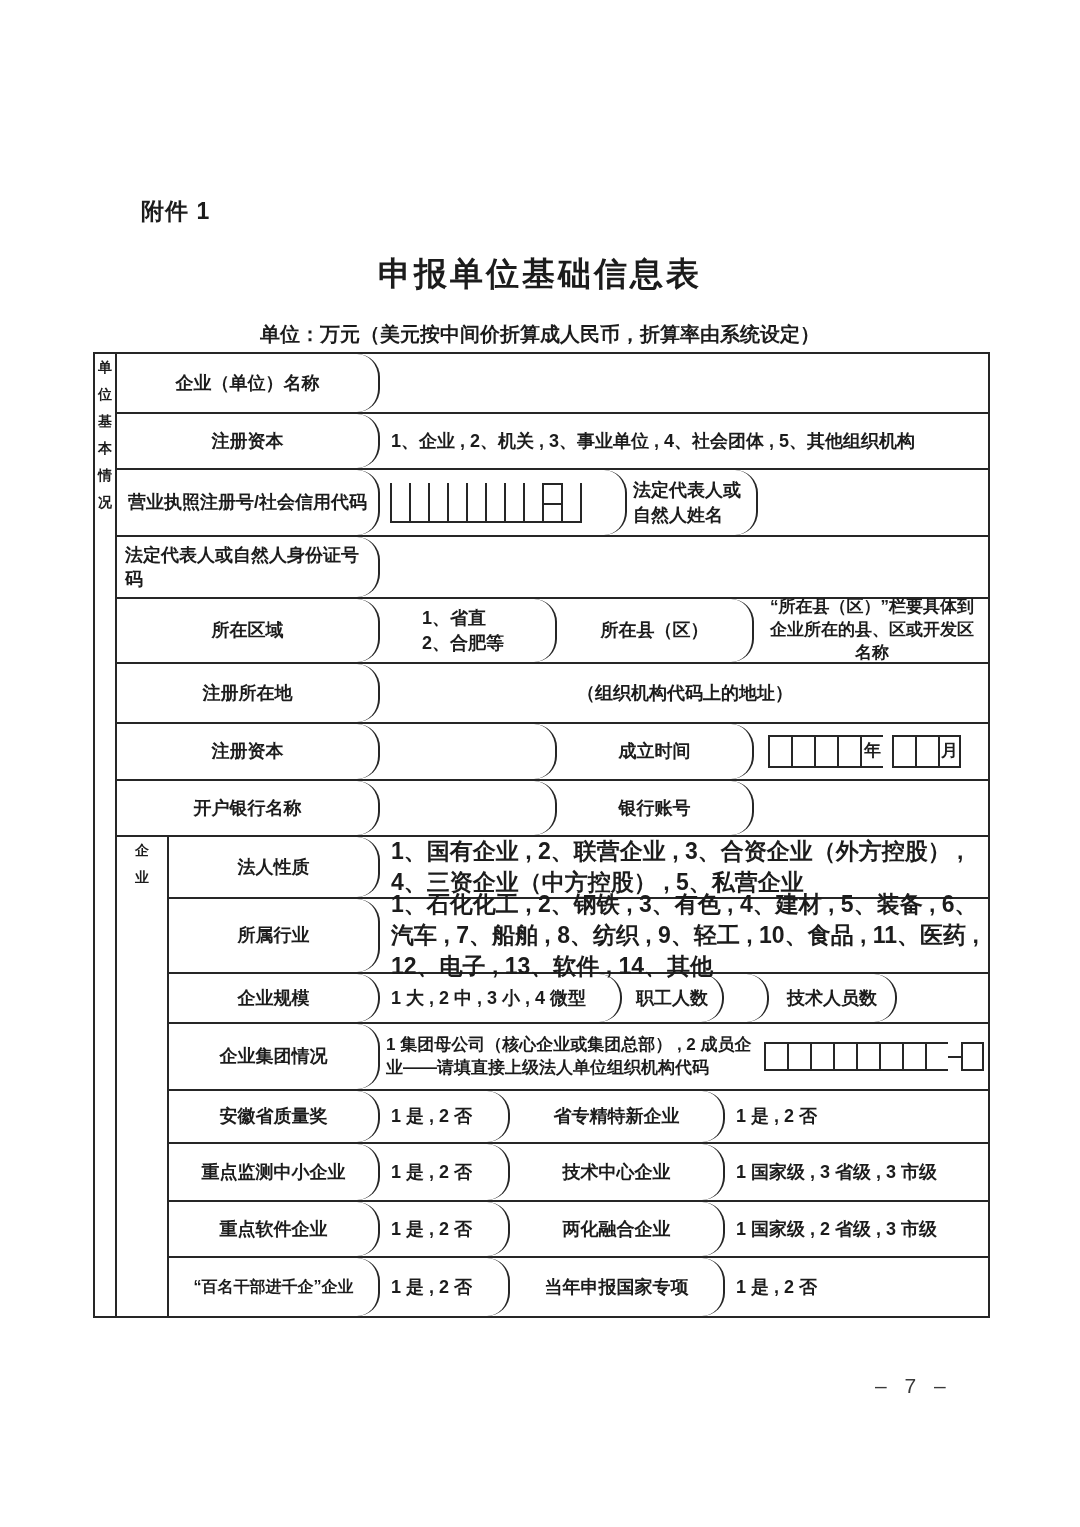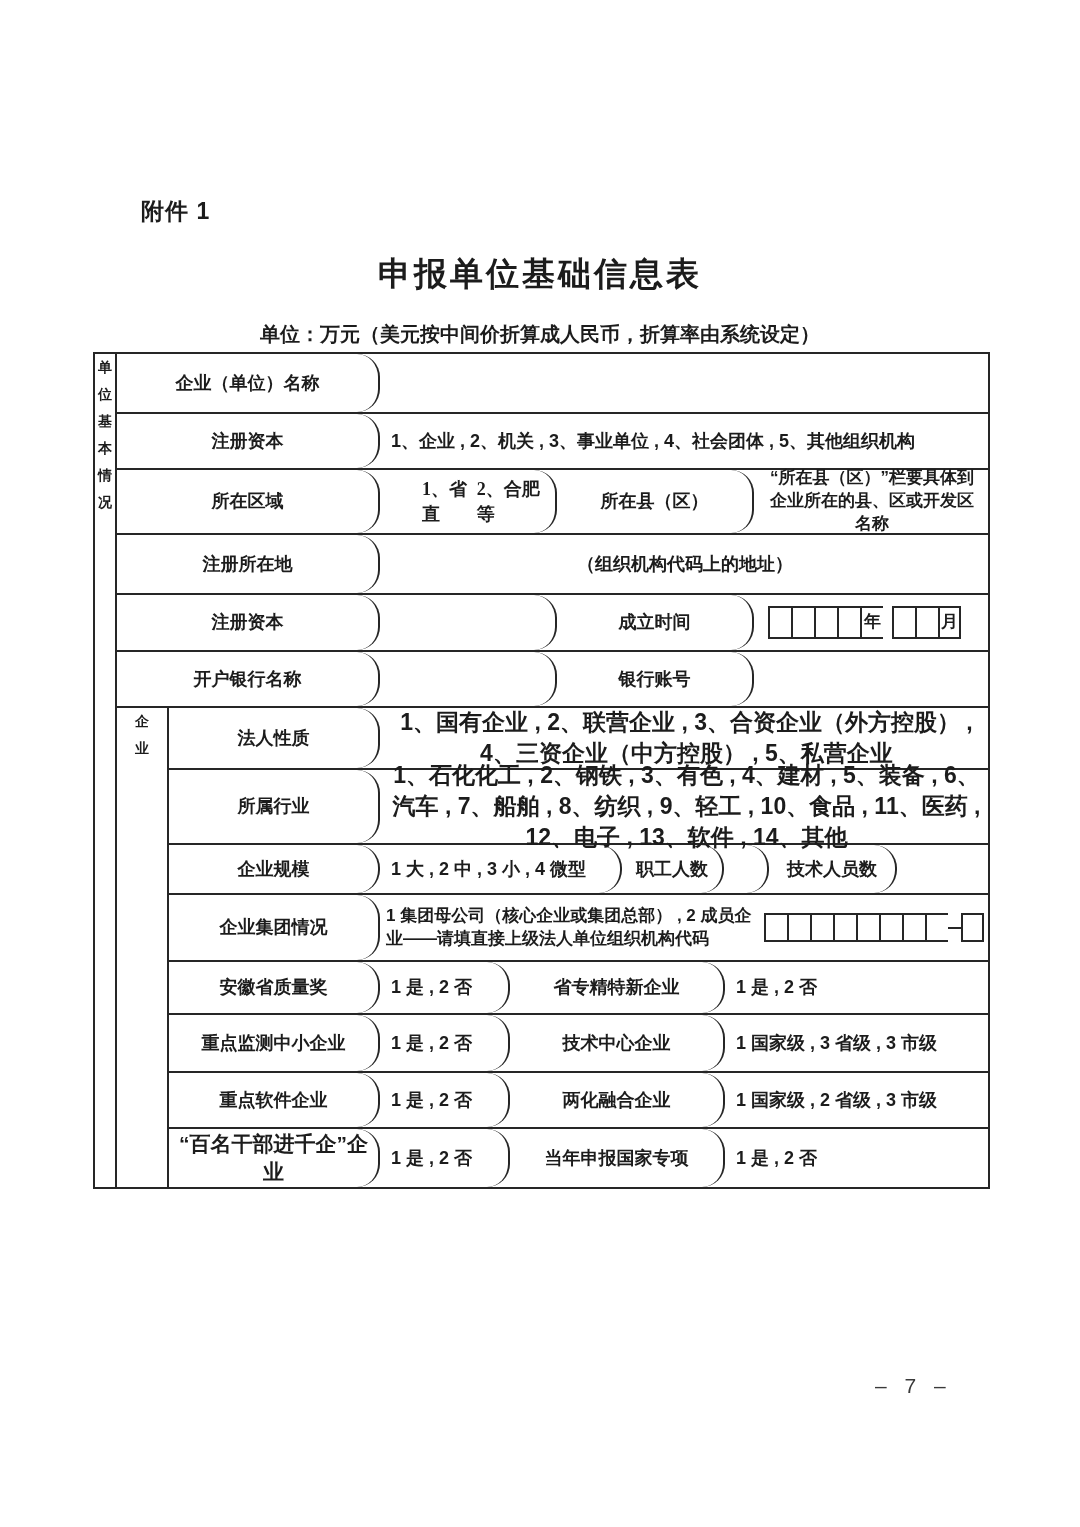--- a/index.html
+++ b/index.html
@@ -36,21 +36,21 @@
   .cell {
     border-right:2px solid #262626;
     display:flex; align-items:center;
     font-size:18px; font-weight:600; line-height:1.35;
     padding:4px 8px;
     border-radius:23px;
   }
   .cell:last-child { border-right:none; }
   .lbl { justify-content:center; text-align:center; }
   .lbl-left { justify-content:flex-start; text-align:left; }
-  .val { justify-content:flex-start; text-align:center; padding-left:11px; }
+  .val { justify-content:flex-start; text-align:left; padding-left:11px; }
   .val-long { font-size:23px; }
   .w-label8 { width:263px; flex:none; }   
   .colB { width:52px; flex:none; }
   .w-label16 { width:211px; flex:none; }  
   .grow { flex:1; }
 
   .bottom-section { display:flex; flex-direction:row; }
   .bottom-rows { flex:1; display:flex; flex-direction:column; }
   .bottom-rows .row:last-child { border-bottom:none; }
 
@@ -66,21 +66,21 @@
     width:23px; height:33px; border:2px solid #262626; border-right:none;
     display:flex; align-items:center; justify-content:center;
     font-size:17px; font-weight:700; flex:none;
   }
   .bx:last-child { border-right:2px solid #262626; }
   .bx-sm { height:29px; }
   .gap { width:9px; flex:none; }
   .dash { width:13px; border-top:2px solid #262626; flex:none; }
   .dash + .bx { border-left:2px solid #262626; }
 
-  .two-line { display:flex; justify-content:flex-end;font-family:Liberation Serif, serif; }
+  .two-line { display:flex; flex-direction:column; justify-content:flex-end; }
 </style>
 </head>
 <body>
 
 <div class="attachment">附件 1</div>
 <div class="doc-title">申报单位基础信息表</div>
 <div class="unit-note">单位：万元（美元按中间价折算成人民币，折算率由系统设定）</div>
 
 <div class="form-table">
 
@@ -93,21 +93,44 @@
     <div class="row" style="height:60px">
       <div class="cell lbl w-label8">企业（单位）名称</div>
       <div class="cell grow"></div>
     </div>
 
     <div class="row" style="height:56px">
       <div class="cell lbl w-label8">注册资本</div>
       <div class="cell val grow">1、企业 , 2、机关 , 3、事业单位 , 4、社会团体 , 5、其他组织机构</div>
     </div>
 
-
+    <div class="row" style="height:67px">
+      <div class="cell lbl w-label8">营业执照注册号/社会信用代码</div>
+      <div class="cell" style="width:247px;flex:none;padding:4px 4px">
+        <div class="comb">
+          <span class="comb-cell"></span>
+            <span class="comb-cell"></span>
+            <span class="comb-cell"></span>
+            <span class="comb-cell"></span>
+            <span class="comb-cell"></span>
+            <span class="comb-cell"></span>
+            <span class="comb-cell"></span>
+            <span class="comb-cell"></span>
+            <span class="comb-cell comb-box"></span>
+            <span class="comb-cell"></span>
+        </div>
+      </div>
+      <div class="cell lbl-left" style="width:131px;flex:none;padding:4px 6px">法定代表人或自然人姓名</div>
+      <div class="cell grow"></div>
+    </div>
+
+    <div class="row" style="height:62px">
+      <div class="cell lbl-left w-label8">法定代表人或自然人身份证号码</div>
+      <div class="cell grow"></div>
+    </div>
 
     <div class="row" style="height:65px">
       <div class="cell lbl w-label8">所在区域</div>
       <div class="cell" style="width:177px;flex:none;padding-left:42px">
         <div class="two-line">
           <span>1、省直</span>
           <span>2、合肥等</span>
         </div>
       </div>
       <div class="cell lbl" style="width:197px;flex:none">所在县（区）</div>
@@ -204,21 +227,21 @@
         </div>
 
         <div class="row" style="height:56px">
           <div class="cell lbl w-label16">重点软件企业</div>
           <div class="cell val" style="width:130px;flex:none">1 是 , 2 否</div>
           <div class="cell lbl" style="width:215px;flex:none">两化融合企业</div>
           <div class="cell val grow">1 国家级 , 2 省级 , 3 市级</div>
         </div>
 
         <div class="row" style="height:58px">
-          <div class="cell lbl w-label16" style="padding:4px 0;font-size:21px">“百名干部进千企”企业</div>
+          <div class="cell lbl w-label16" style="padding:4px 0;font-size:16px">“百名干部进千企”企业</div>
           <div class="cell val" style="width:130px;flex:none">1 是 , 2 否</div>
           <div class="cell lbl" style="width:215px;flex:none">当年申报国家专项</div>
           <div class="cell val grow">1 是 , 2 否</div>
         </div>
 
       </div>
     </div>
 
   </div>
 </div>

